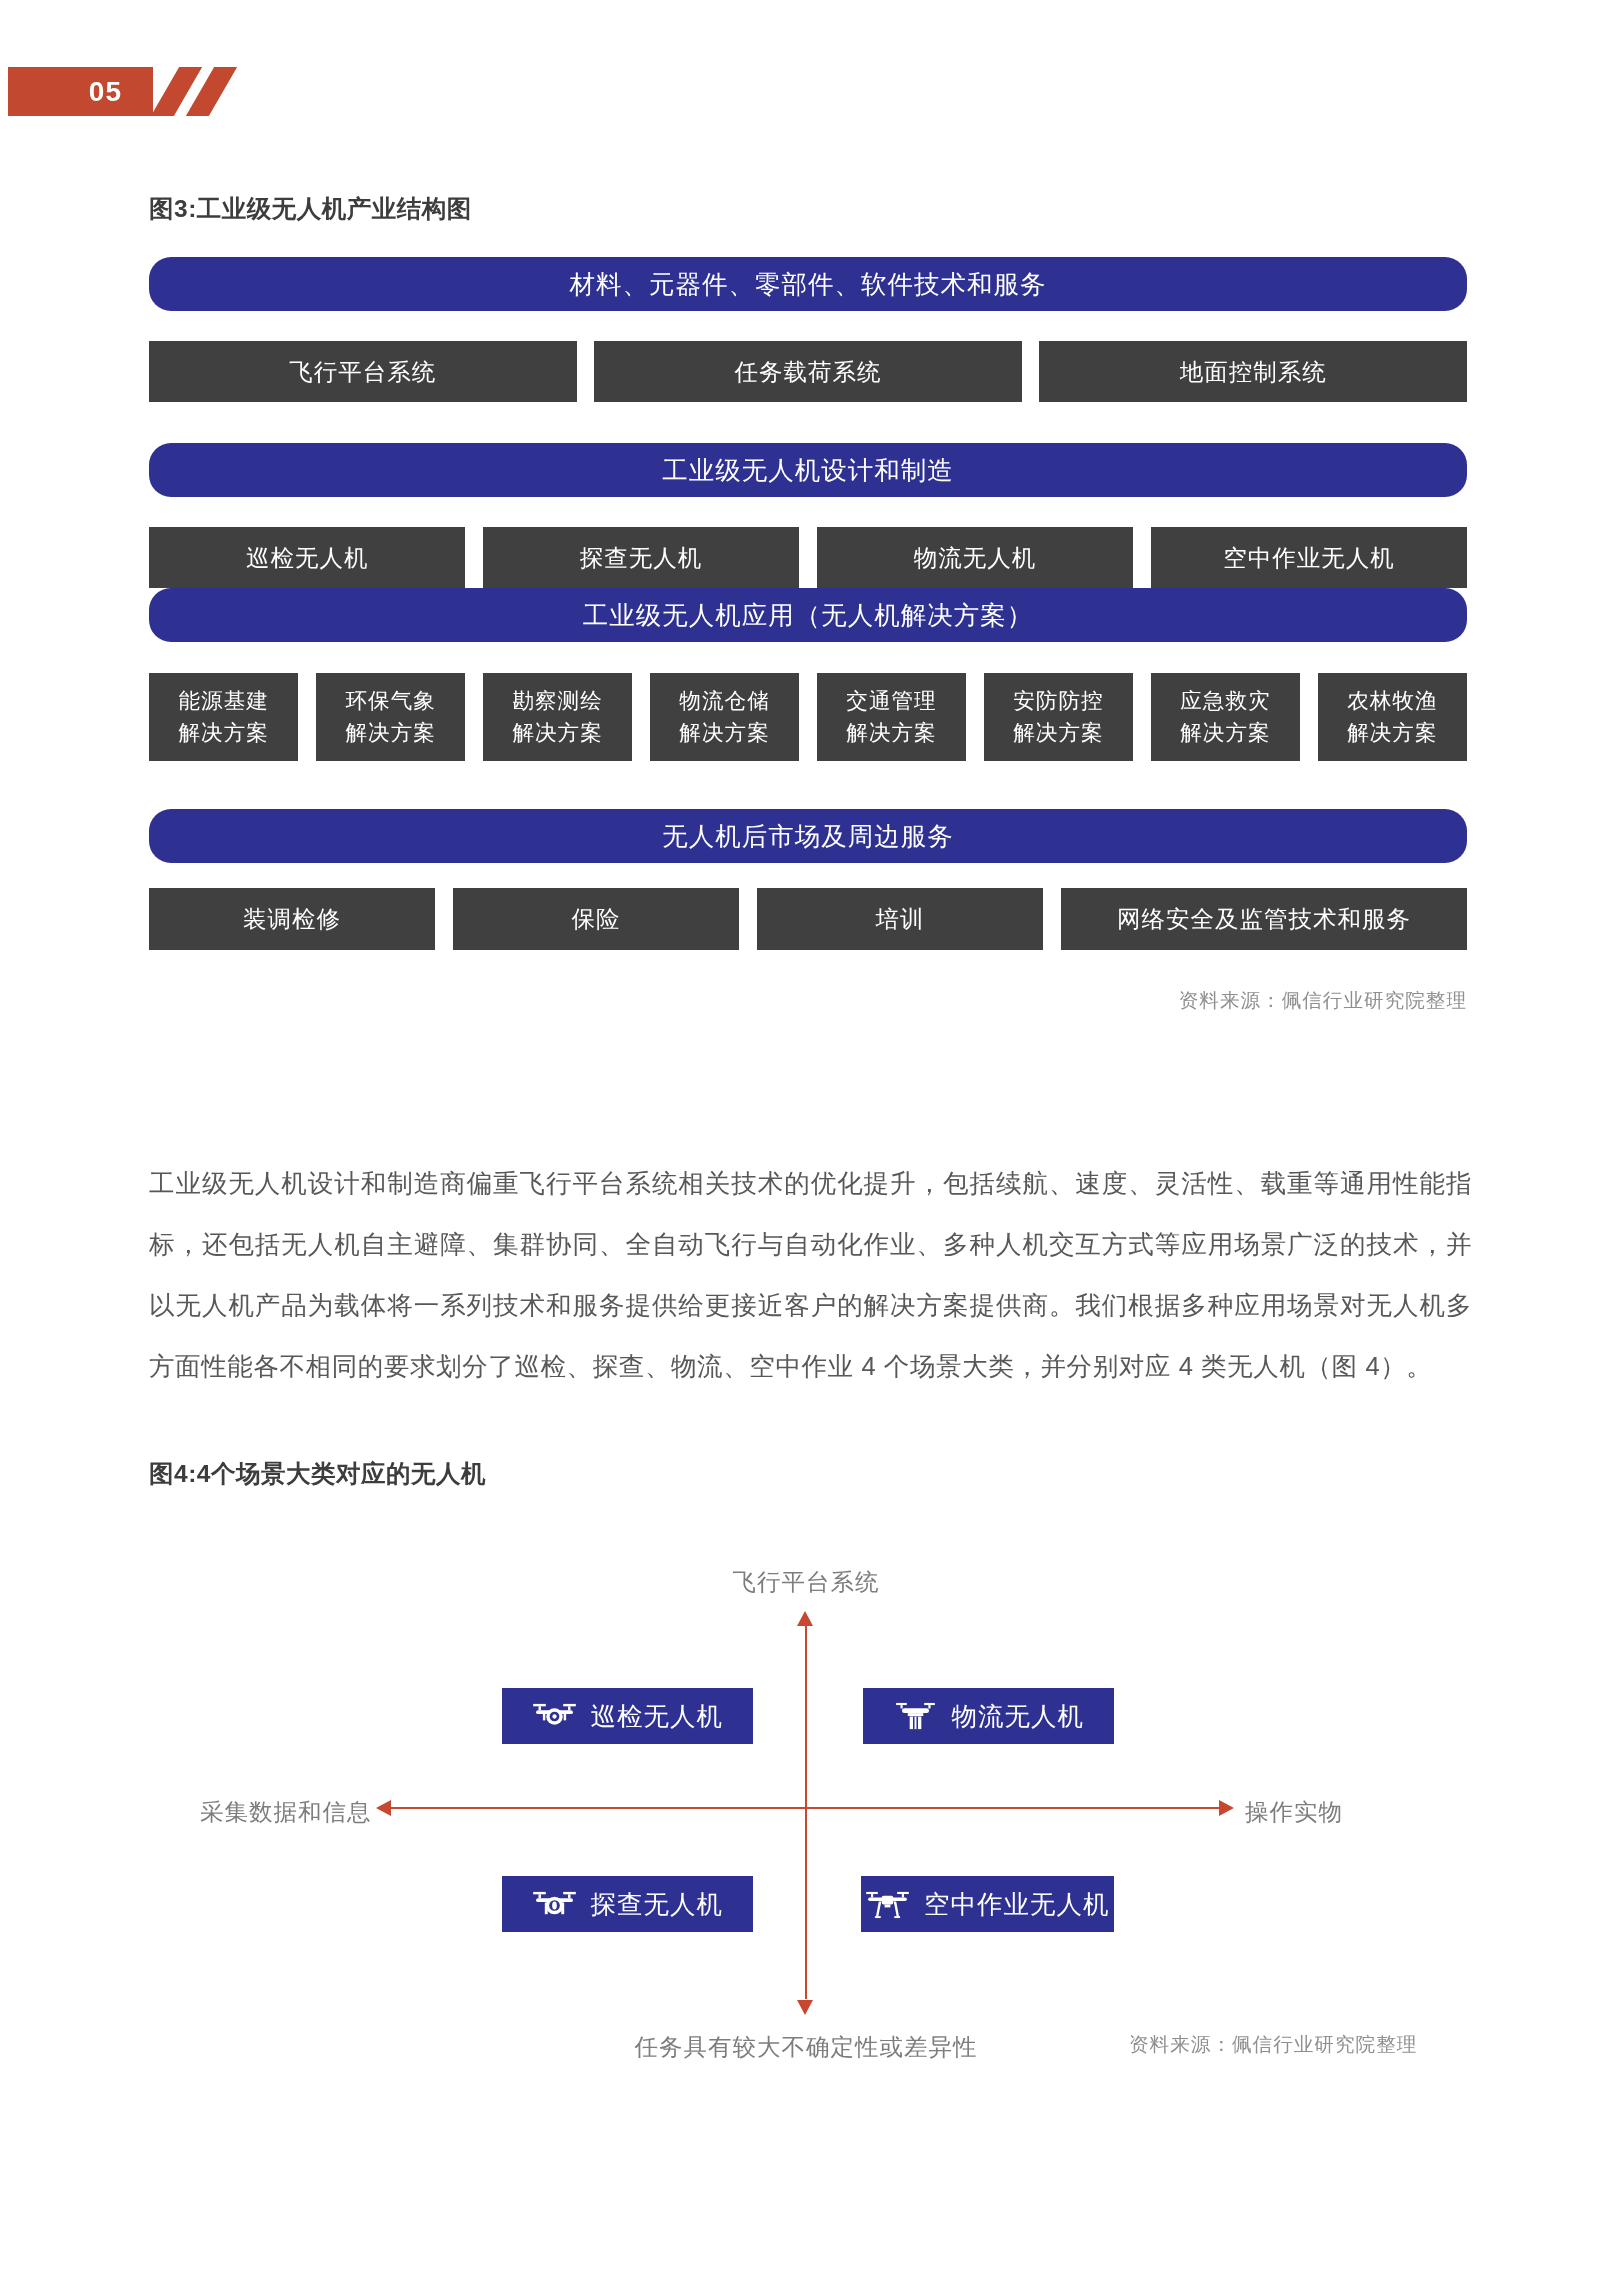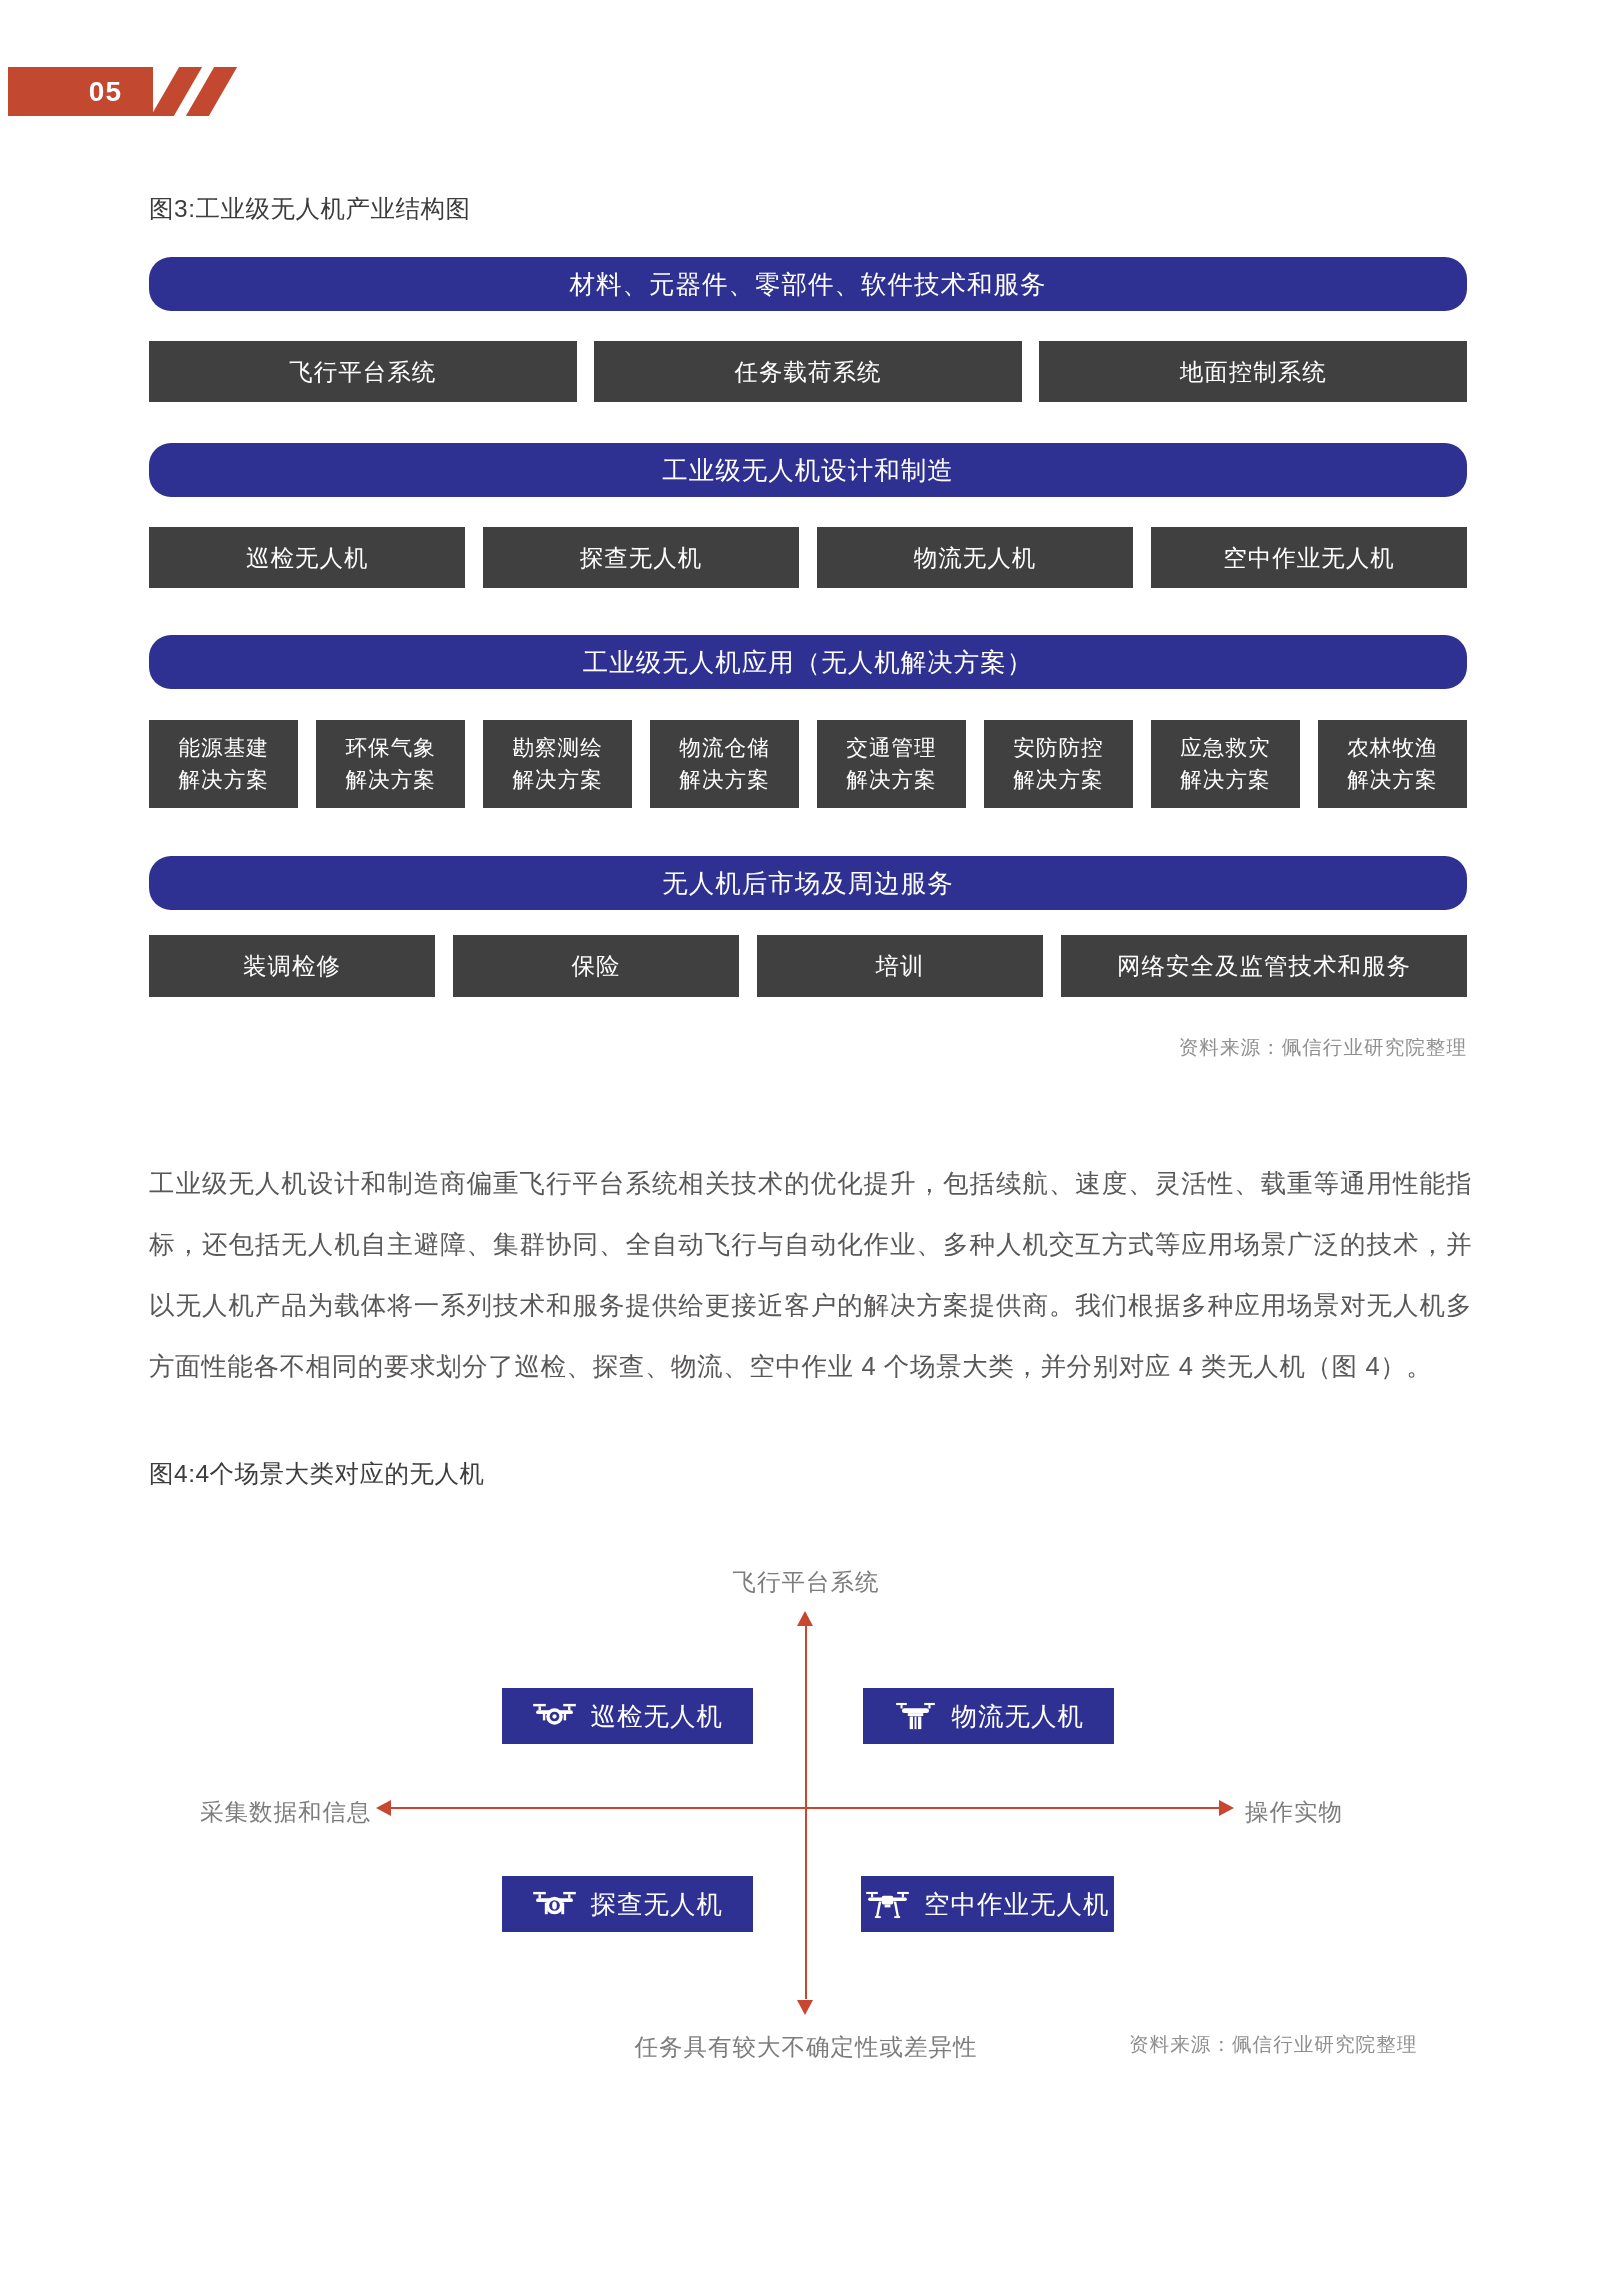--- a/index.html
+++ b/index.html
@@ -14,21 +14,21 @@
     position:absolute; left:8px; top:67px; width:145px; height:49px;
     background:#c2492f; color:#fff; font-size:28px; font-weight:bold;
     display:flex; align-items:center; justify-content:flex-end; padding-right:31px;
     letter-spacing:1px;
   }
   .slash { position:absolute; top:67px; width:22.5px; height:49px; background:#c2492f; transform:skewX(-30deg); }
   .slash1 { left:165px; } .slash2 { left:200px; }
 
   
   .fig-title {
-    position:absolute; left:149px; font-size:24.5px; font-weight:normal; color:#3d3d3d;
+    position:absolute; left:149px; font-size:24.5px; font-weight:bold; color:#3d3d3d;
     letter-spacing:0.5px;
     text-align:center;
   }
   #fig3-title { top:192px; }
   #fig4-title { top:1457px; }
 
   
   .diagram { position:absolute; left:149px; top:257px; width:1318px; }
   .bar {
     height:54px; background:#2e3191; color:#ffffff; font-size:25.5px;
@@ -36,21 +36,21 @@
   }
   .row { display:flex; gap:17.6px; }
   .cell {
     flex:1; background:#404040; color:#ffffff; font-size:23.5px;
     display:flex; align-items:center; justify-content:center; text-align:center;
     letter-spacing:1px;
   }
   .row-sys  { margin-top:30px; height:61px; }
   .bar-mfg  { margin-top:41px; }
   .row-mfg  { margin-top:30px; height:61px; }
-  .bar-app  { margin-top:47px; }
+  .bar-app  { }
   .row-app  { margin-top:31px; height:88px; }
   .row-app .cell { flex-direction:column; font-size:21.6px; line-height:32px; }
   .bar-after{ margin-top:48px; }
   .row-after{ margin-top:25px; height:62px; gap:18px; }
   .row-after .cell.small { flex:0 0 286px; }
   .row-after .cell.wide  { flex:1; }
   .source-line {
     margin-top:37px; text-align:right; font-size:19.6px; color:#8f8f8f; letter-spacing:1px;
   }
 

